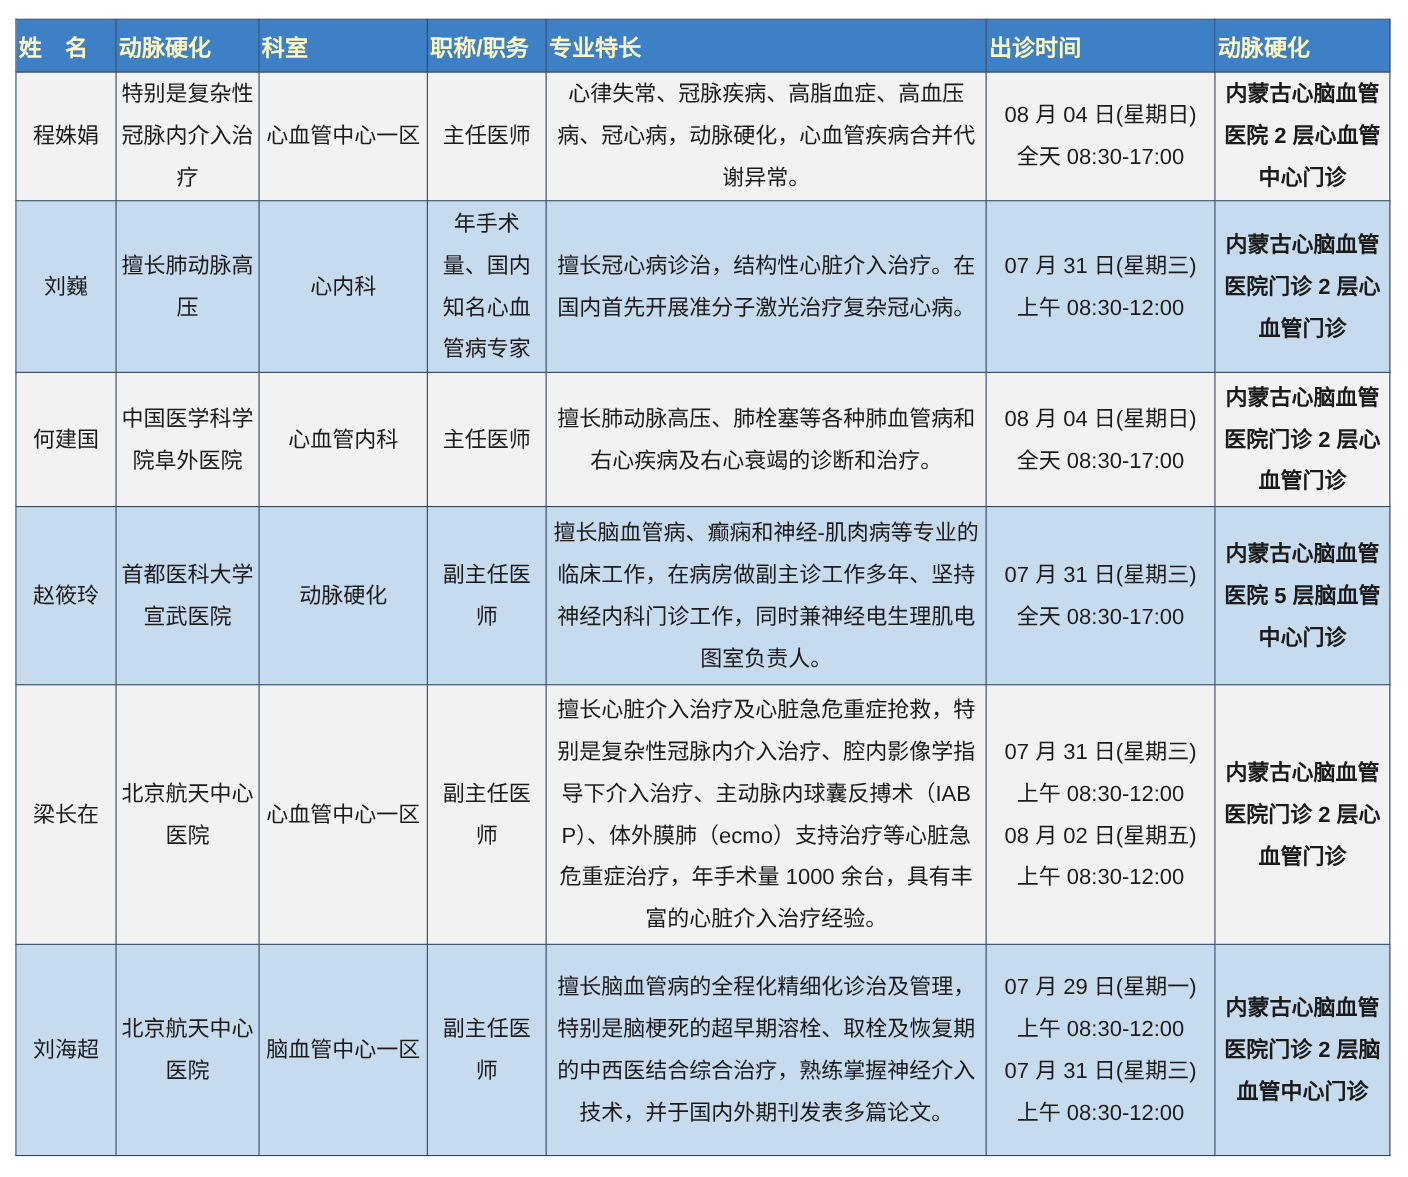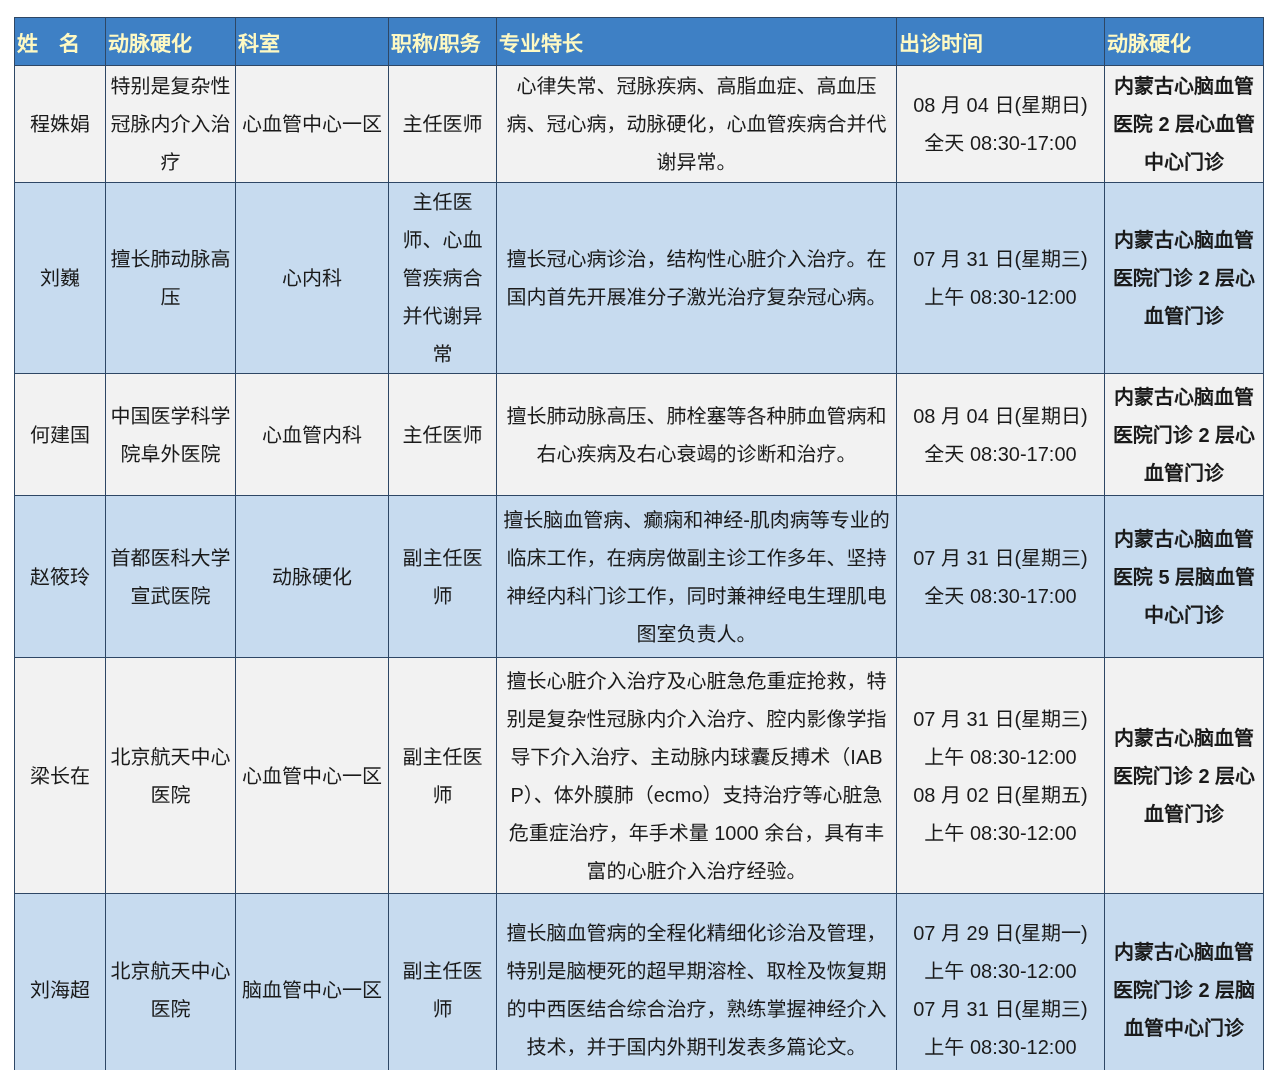--- a/index.html
+++ b/index.html
@@ -96,21 +96,21 @@
         <td class="c-title">主任医师</td>
         <td class="c-specialty">心律失常、冠脉疾病、高脂血症、高血压病、冠心病，动脉硬化，心血管疾病合并代谢异常。</td>
         <td class="c-schedule">08 月 04 日(星期日)
 全天 08:30-17:00</td>
         <td class="c-location">内蒙古心脑血管医院 2 层心血管中心门诊</td>
       </tr>
       <tr class="r2">
         <td class="c-name">刘巍</td>
         <td class="c-org">擅长肺动脉高压</td>
         <td class="c-dept">心内科</td>
-        <td class="c-title">主任医师、心血管疾病合并代谢异常</td>
+        <td class="c-title">年手术量、国内知名心血管病专家</td>
         <td class="c-specialty">擅长冠心病诊治，结构性心脏介入治疗。在国内首先开展准分子激光治疗复杂冠心病。</td>
         <td class="c-schedule">07 月 31 日(星期三)
 上午 08:30-12:00</td>
         <td class="c-location">内蒙古心脑血管医院门诊 2 层心血管门诊</td>
       </tr>
       <tr class="r3">
         <td class="c-name">何建国</td>
         <td class="c-org">中国医学科学院阜外医院</td>
         <td class="c-dept">心血管内科</td>
         <td class="c-title">主任医师</td>

